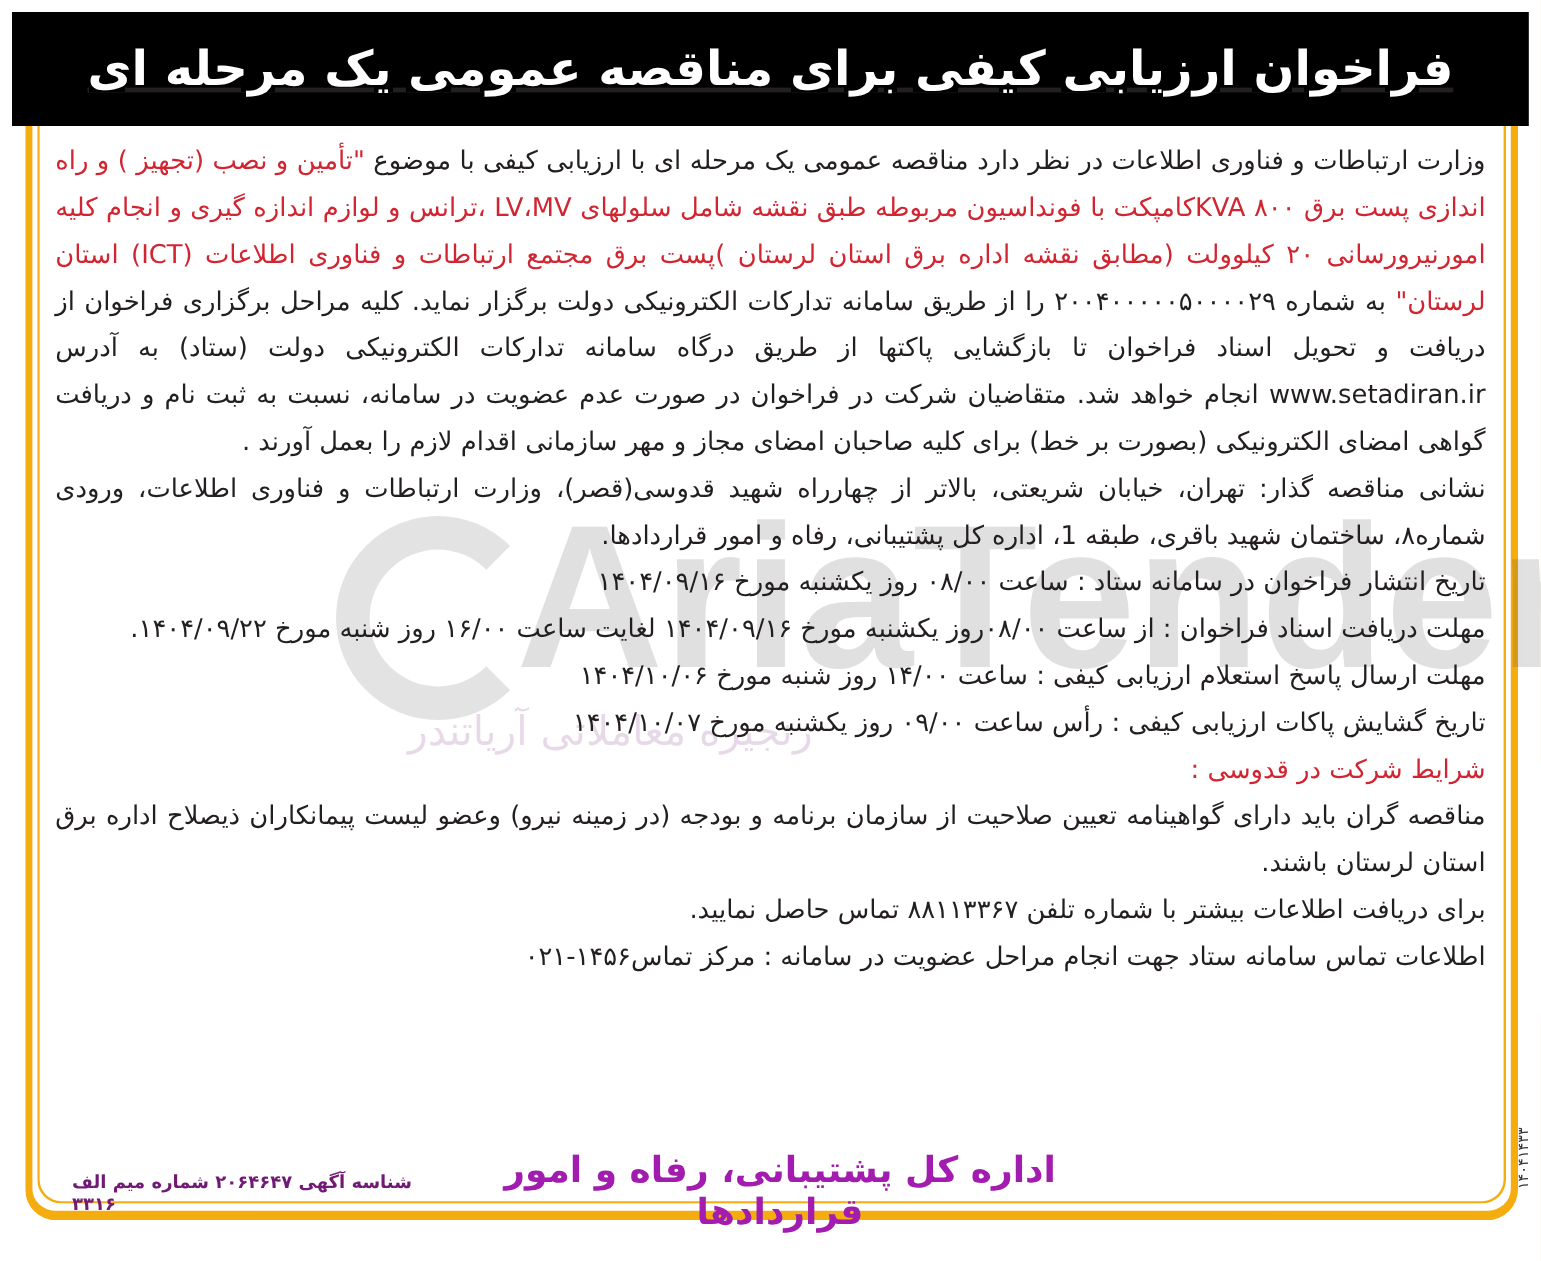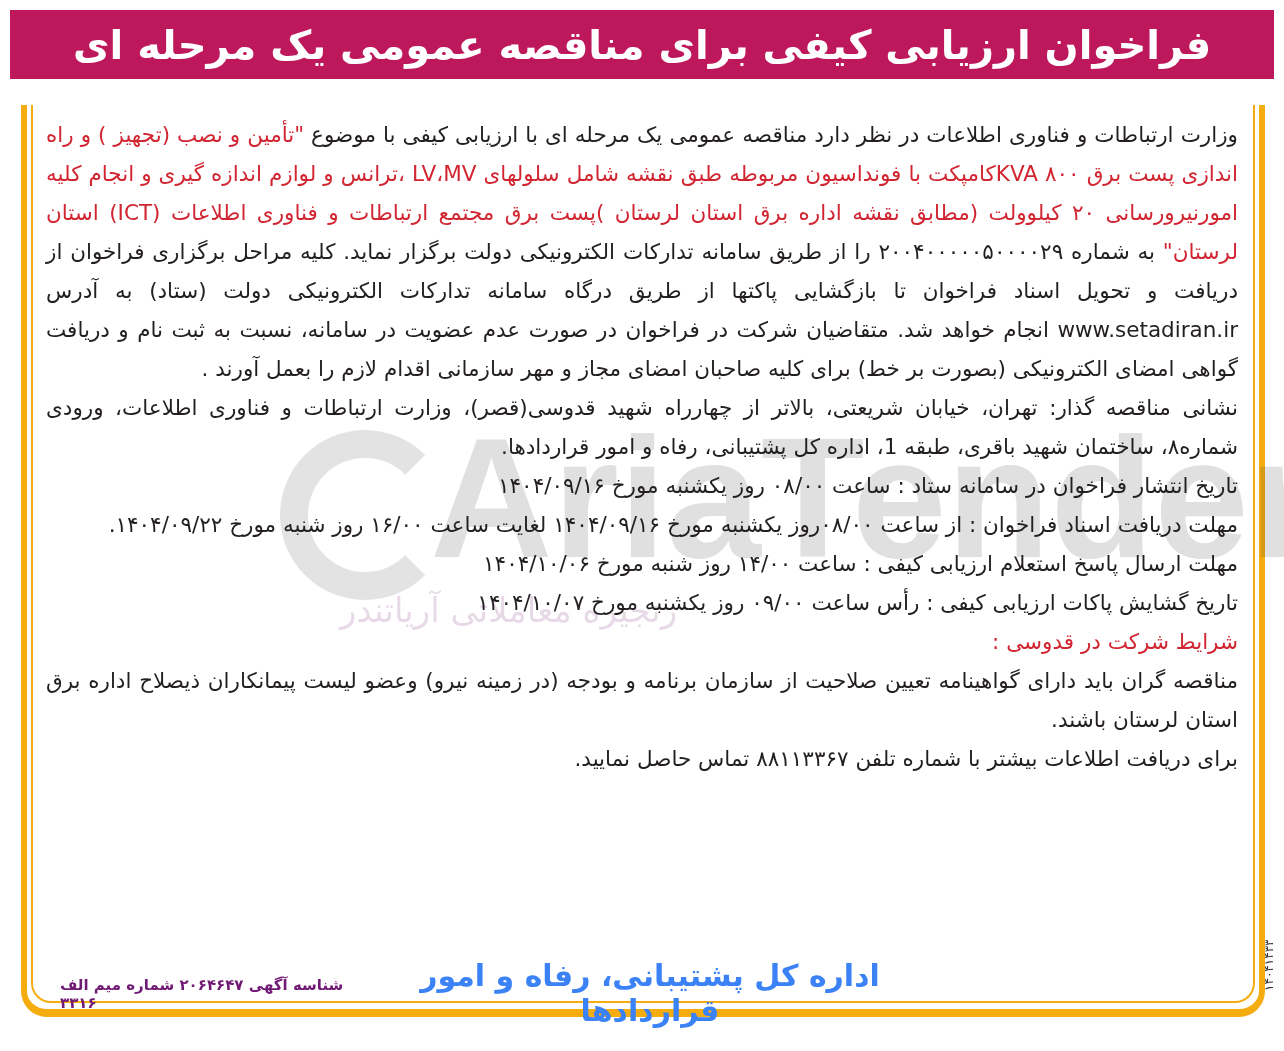--- a/index.html
+++ b/index.html
@@ -1,22 +1,22 @@
 <!DOCTYPE html>
 <html lang="fa" dir="rtl"><head>
 <meta charset="utf-8">
 <style>
   * { box-sizing: border-box; margin: 0; padding: 0; }
   html, body { width: 1284px; height: 1051px; background: #ffffff; overflow: hidden; }
   body { position: relative; font-family: "DejaVu Sans", sans-serif; color: #231f20; }
 
   .title-bar {
-    position: absolute; left: 10px; top: 10px; width: 1264px; height: 69px;
-    background: #be185d;
-    display: flex; align-items: center; justify-content: center;
+    position: absolute; left: 10px; top: 10px; width: 1264px; height: 95px;
+    background: #000000;
+    display: flex; align-items: center; justify-content: center; text-decoration: underline;
   }
   .title-bar h1 {
     color: #ffffff; font-size: 40px; font-weight: 900;
     font-family: "DejaVu Sans", sans-serif; letter-spacing: 0;
   }
 
   .frame-outer {
     position: absolute; left: 21px; top: 105px; width: 1244px; height: 912px;
     border-left: 6px solid #f5ac0f; border-right: 6px solid #f5ac0f;
     border-bottom: 8px solid #f5ac0f;
@@ -51,21 +51,21 @@
   .body-text {
     position: absolute; left: 46px; top: 115px; width: 1192px;
     font-size: 21.5px; line-height: 39px; text-align: justify;
     direction: rtl; color: #231f20;
   }
   .body-text p { margin: 0; }
   .red { color: #d12631; }
 
   .footer-org {
     position: absolute; left: 380px; top: 958px; width: 540px;
-    text-align: center; font-size: 30px; font-weight: 900; color: #3b82f6;
+    text-align: center; font-size: 30px; font-weight: 900; color: #a21caf;
   }
   .footer-id {
     position: absolute; left: 60px; top: 976px; width: 320px;
     text-align: left; font-size: 15px; font-weight: 800; color: #701a75;
     direction: rtl;
   }
   .side-code {
     position: absolute; left: 1262px; top: 905px; width: 18px; height: 120px;
     writing-mode: vertical-rl; transform: rotate(180deg);
     font-size: 12px; color: #333; text-align: center;
@@ -92,17 +92,18 @@
     <span>وزارت ارتباطات و فناوری اطلاعات در نظر دارد مناقصه عمومی یک مرحله ای با ارزیابی کیفی با موضوع </span><span class="red">"تأمین و نصب (تجهیز ) و راه اندازی پست برق KVA ۸۰۰کامپکت با فونداسیون مربوطه طبق نقشه شامل سلولهای LV،MV ،ترانس و لوازم اندازه گیری و انجام کلیه امورنیرورسانی ۲۰ کیلوولت (مطابق نقشه اداره برق استان لرستان )پست برق مجتمع ارتباطات و فناوری اطلاعات (ICT) استان لرستان"</span><span> به شماره ۲۰۰۴۰۰۰۰۰۵۰۰۰۰۲۹ را از طریق سامانه تدارکات الکترونیکی دولت برگزار نماید. کلیه مراحل برگزاری فراخوان از دریافت و تحویل اسناد فراخوان تا بازگشایی پاکتها از طریق درگاه سامانه تدارکات الکترونیکی دولت (ستاد) به آدرس www.setadiran.ir انجام خواهد شد. متقاضیان شرکت در فراخوان در صورت عدم عضویت در سامانه، نسبت به ثبت نام و دریافت گواهی امضای الکترونیکی (بصورت بر خط) برای کلیه صاحبان امضای مجاز و مهر سازمانی اقدام لازم را بعمل آورند .</span>
   </p>
   <p>نشانی مناقصه گذار: تهران، خیابان شریعتی، بالاتر از چهارراه شهید قدوسی(قصر)، وزارت ارتباطات و فناوری اطلاعات، ورودی شماره۸، ساختمان شهید باقری، طبقه 1، اداره کل پشتیبانی، رفاه و امور قراردادها.</p>
   <p>تاریخ انتشار فراخوان در سامانه ستاد : ساعت ۰۸/۰۰ روز یکشنبه مورخ ۱۴۰۴/۰۹/۱۶</p>
   <p>مهلت دریافت اسناد فراخوان : از ساعت ۰۸/۰۰روز یکشنبه مورخ ۱۴۰۴/۰۹/۱۶ لغایت ساعت ۱۶/۰۰ روز شنبه مورخ ۱۴۰۴/۰۹/۲۲.</p>
   <p>مهلت ارسال پاسخ استعلام ارزیابی کیفی : ساعت ۱۴/۰۰ روز شنبه مورخ ۱۴۰۴/۱۰/۰۶</p>
   <p>تاریخ گشایش پاکات ارزیابی کیفی : رأس ساعت ۰۹/۰۰ روز یکشنبه مورخ ۱۴۰۴/۱۰/۰۷</p>
   <p class="red">شرایط شرکت در قدوسی :</p>
   <p>مناقصه گران باید دارای گواهینامه تعیین صلاحیت از سازمان برنامه و بودجه (در زمینه نیرو) وعضو لیست پیمانکاران ذیصلاح اداره برق استان لرستان باشند.</p>
   <p>برای دریافت اطلاعات بیشتر با شماره تلفن ۸۸۱۱۳۳۶۷ تماس حاصل نمایید.</p>
+  <p>اطلاعات تماس سامانه ستاد جهت انجام مراحل عضویت در سامانه : مرکز تماس۱۴۵۶-۰۲۱</p>
 </div>
 
 <div class="footer-org">اداره کل پشتیبانی، رفاه و امور قراردادها</div>
 <div class="footer-id">شناسه آگهی ۲۰۶۴۶۴۷ شماره میم الف ۳۳۱۶</div>
 <div class="side-code">۱۴۰۴۱۴۳۳</div>
 
 </body></html>

